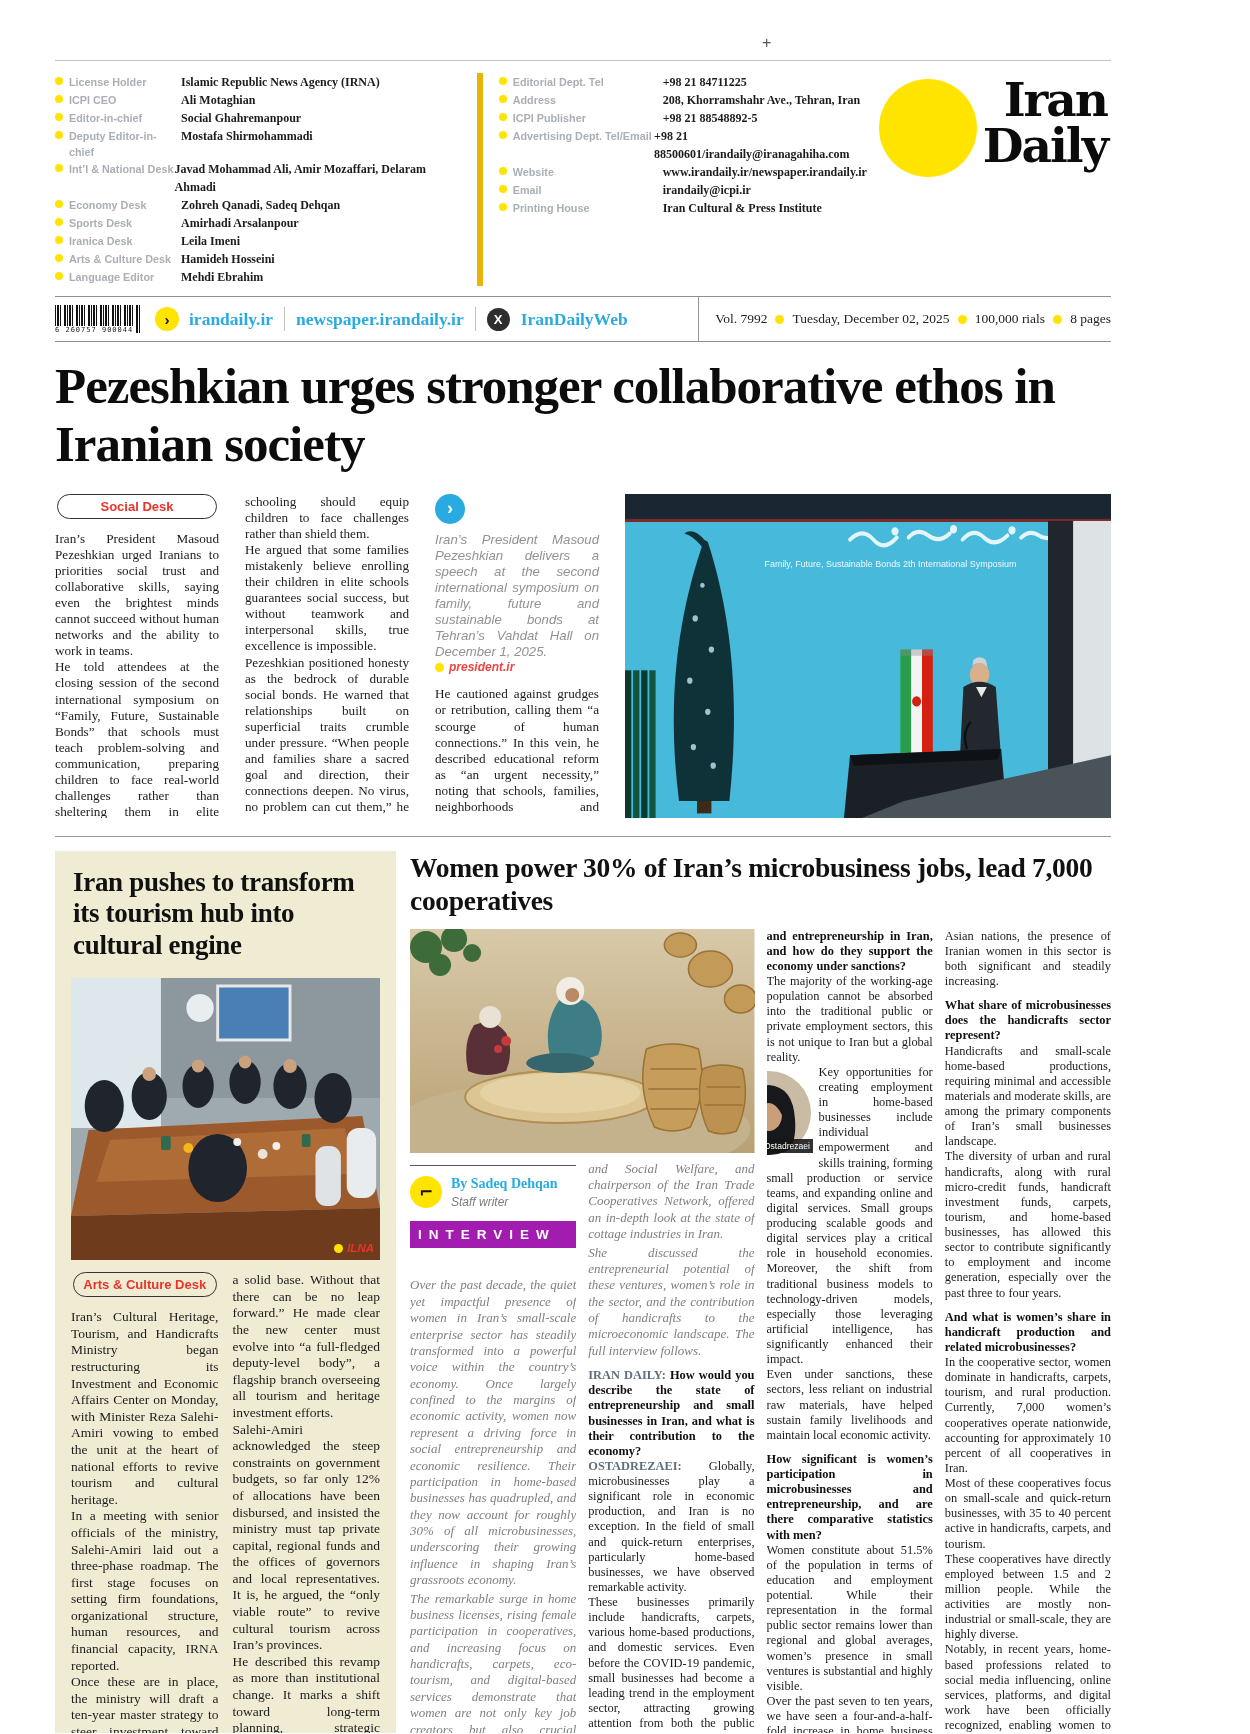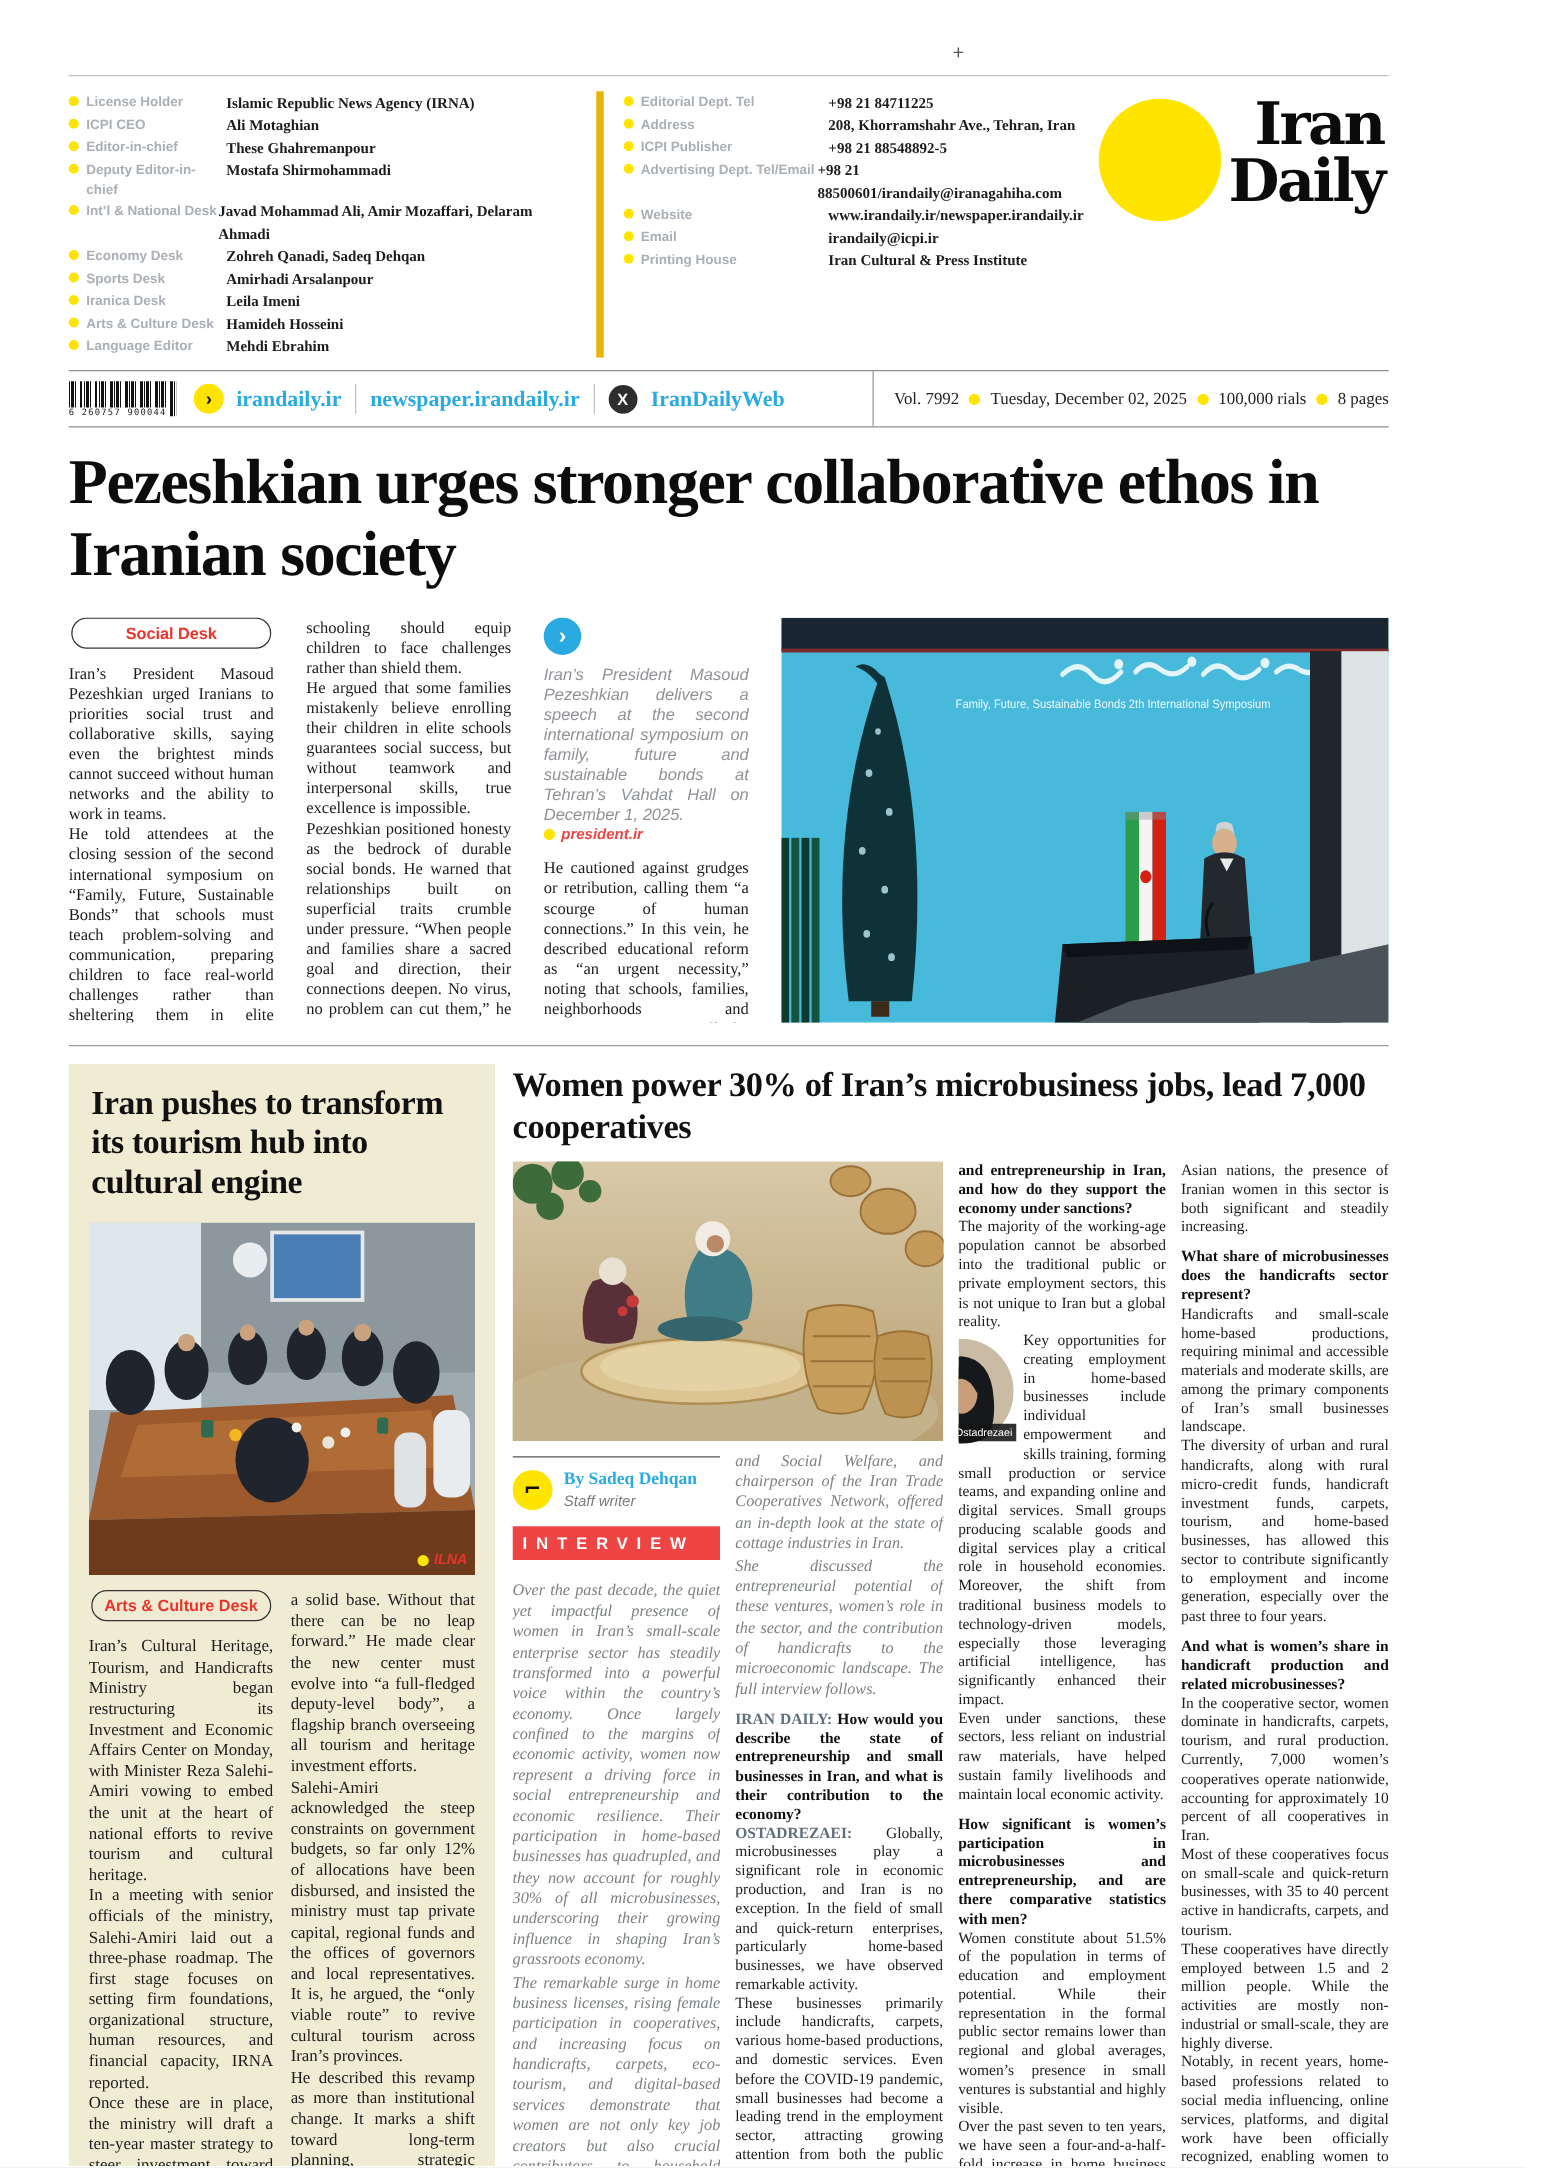--- a/index.html
+++ b/index.html
@@ -77,22 +77,22 @@
   .icol{min-width:0;overflow:hidden;}
   .icol1{grid-column:1;grid-row:2;}
   .icol2{grid-column:2;grid-row:2;padding-top:8px;}
   .icol3{grid-column:3;grid-row:1/3;}
   .icol4{grid-column:4;grid-row:1/3;}
   .byline{border-top:1px solid #555;margin-top:12px;padding:8px 0 7px;display:flex;gap:9px;align-items:center;}
   .by-icon{width:32px;height:32px;border-radius:50%;background:#ffe400;display:flex;align-items:center;
            justify-content:center;font:bold 17px "DejaVu Sans",sans-serif;color:#111;flex:0 0 auto;}
   .by-name{color:#29abe2;font-weight:bold;font-size:14px;line-height:1.2;}
   .by-role{font-style:italic;color:#7c7c7c;font-size:12px;font-family:"Liberation Sans",sans-serif;}
-  .ibanner{background:#ef4444;color:#fff;font-family:"Liberation Sans",sans-serif;font-weight:bold;
-           font-size:13.5px;letter-spacing:7px;padding:6px 0 6px 8px;margin:4px 0 16px;white-space:nowrap;overflow:hidden;}
+  .ibanner{background:#a21caf;color:#fff;font-family:"Liberation Sans",sans-serif;font-weight:bold;
+           font-size:13.5px;letter-spacing:7px;padding:6px 0 6px 8px;margin:4px 0 29px;white-space:nowrap;overflow:hidden;}
   .lede p{margin:0 0 2px;font-style:italic;color:#7d8184;font-size:13px;line-height:1.26;text-align:justify;}
   .qa p{margin:0;font-size:12.4px;line-height:1.22;text-align:justify;}
   .qa p.q{font-weight:bold;margin-top:9px;color:#101010;}
   .qa .pfx{font-weight:bold;color:#5f6f7d;}
   .avatar-wrap{float:left;width:84px;margin:6px 8px 2px -40px;position:relative;}
   .avatar{display:block;width:84px;height:84px;border-radius:50%;overflow:hidden;}
   .avatar-label{position:absolute;left:-2px;bottom:2px;right:-2px;background:rgba(20,20,20,.88);color:#fff;
                 font:8.5px "Liberation Sans",sans-serif;text-align:center;padding:2px 0;}
 </style>
 </head>
@@ -111,21 +111,21 @@
             <span class="mvalue">Islamic Republic News Agency (IRNA)</span>
           </div>
         <div class="mrow">
             <span class="dot"></span>
             <span class="mlabel">ICPI CEO</span>
             <span class="mvalue">Ali Motaghian</span>
           </div>
         <div class="mrow">
             <span class="dot"></span>
             <span class="mlabel">Editor-in-chief</span>
-            <span class="mvalue">These Ghahremanpour</span>
+            <span class="mvalue">Social Ghahremanpour</span>
           </div>
         <div class="mrow">
             <span class="dot"></span>
             <span class="mlabel">Deputy Editor-in-chief</span>
             <span class="mvalue">Mostafa Shirmohammadi</span>
           </div>
         <div class="mrow">
             <span class="dot"></span>
             <span class="mlabel">Int’l &amp; National Desk</span>
             <span class="mvalue">Javad Mohammad Ali, Amir Mozaffari, Delaram Ahmadi</span>

